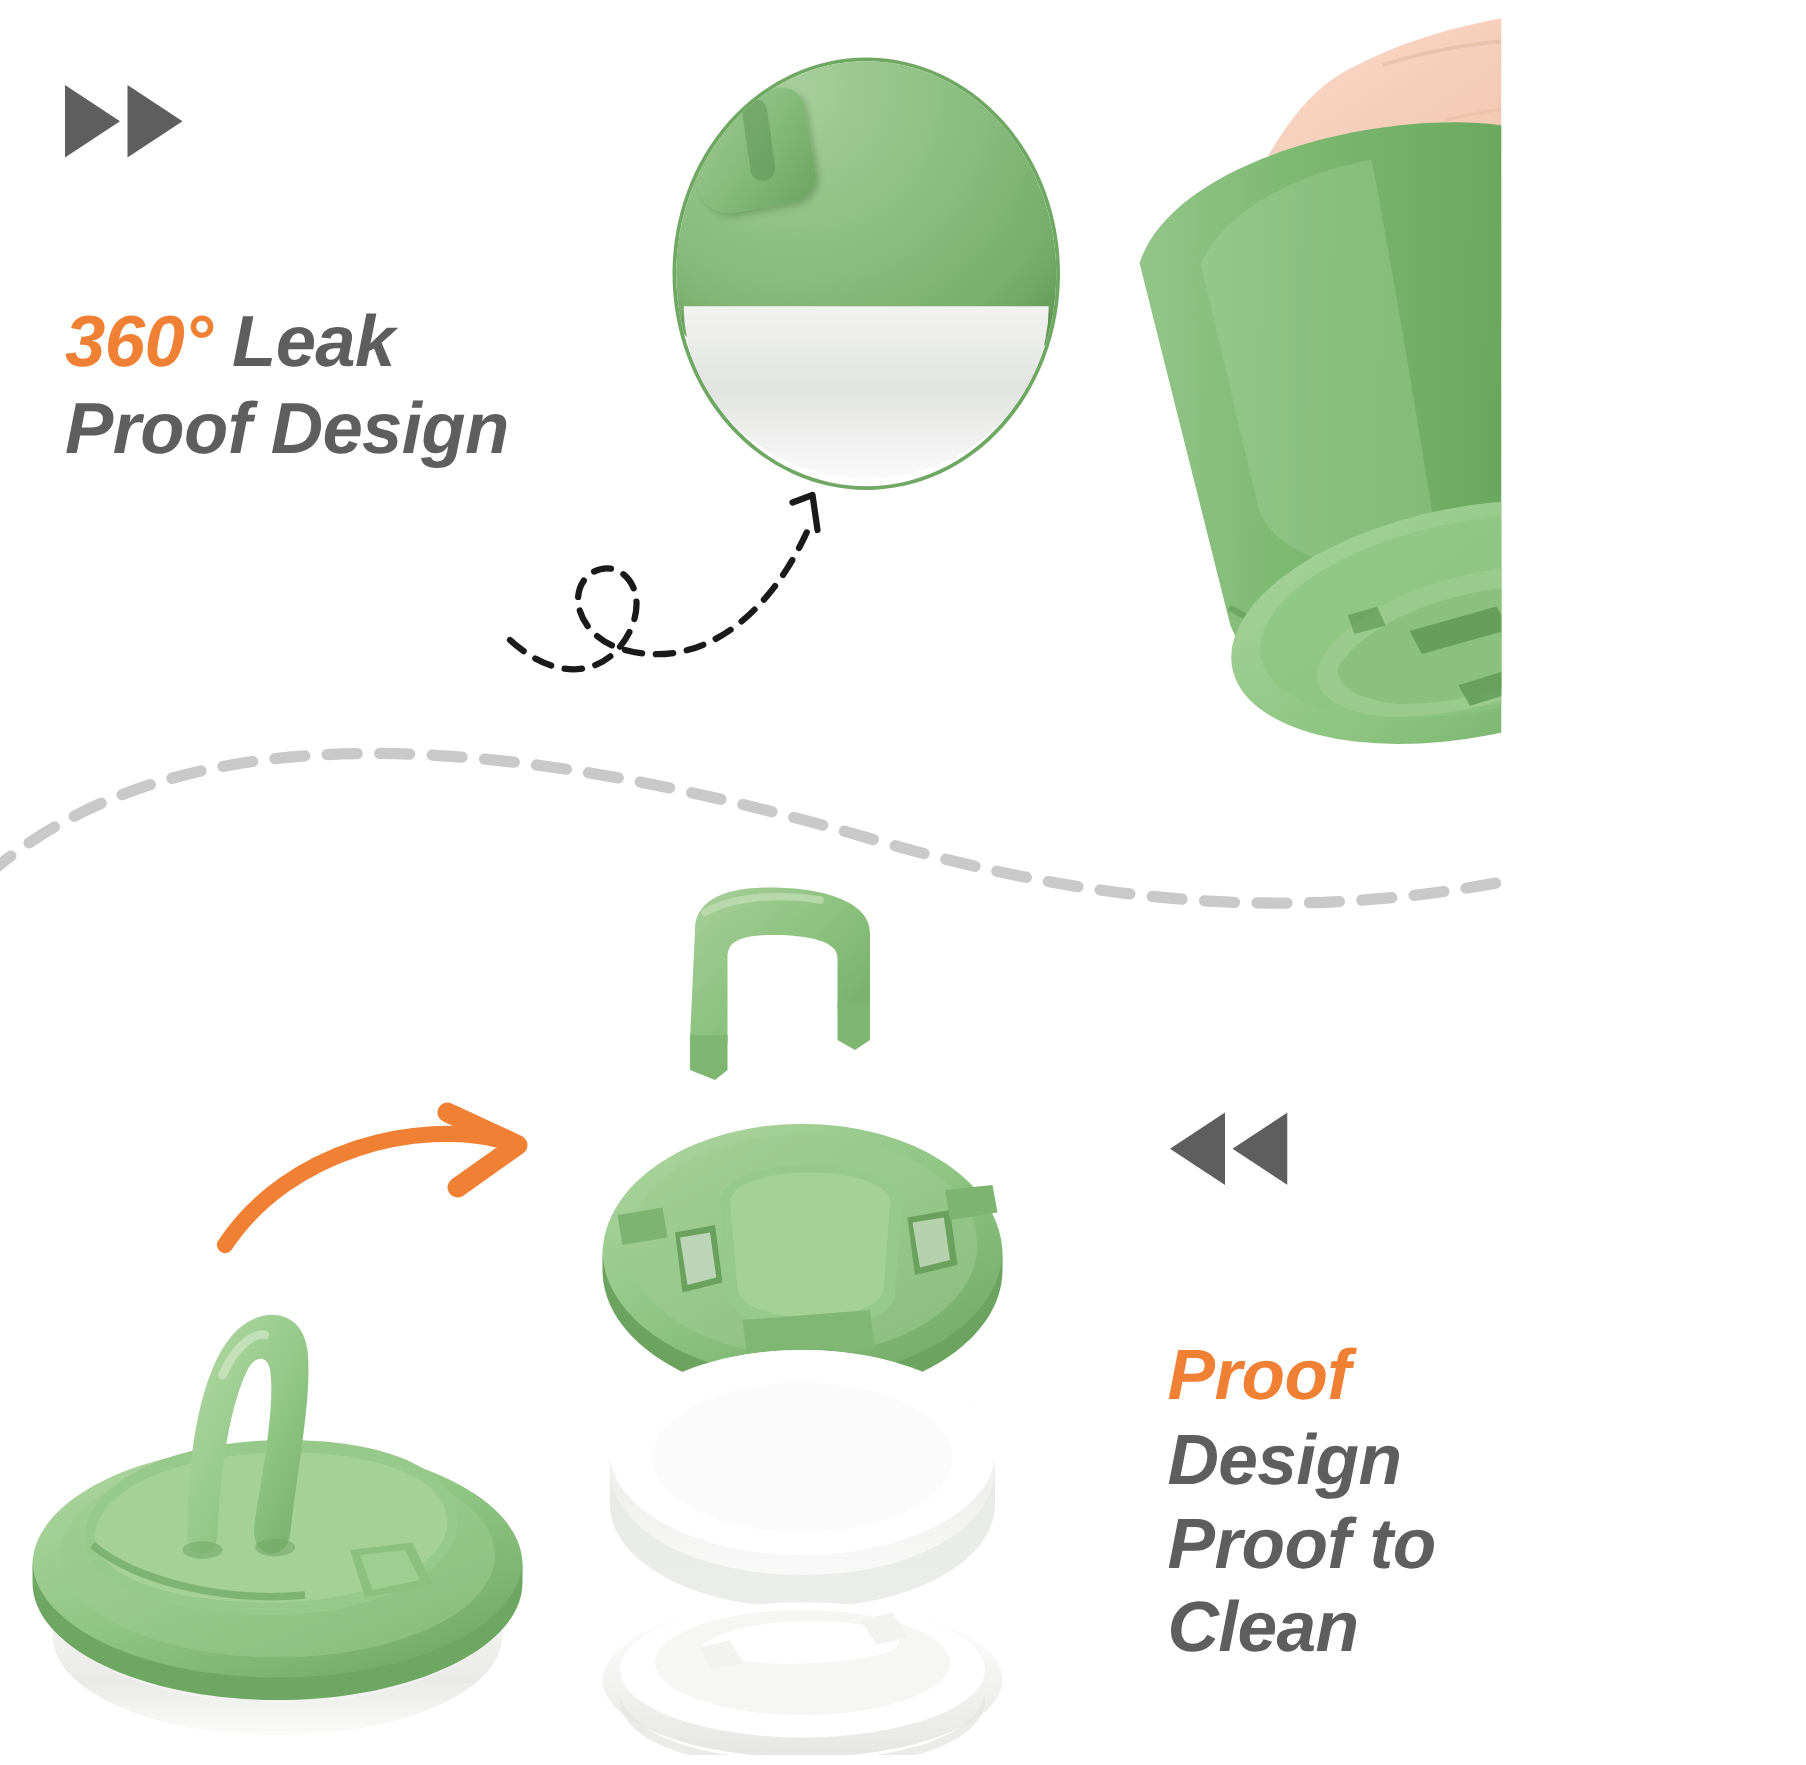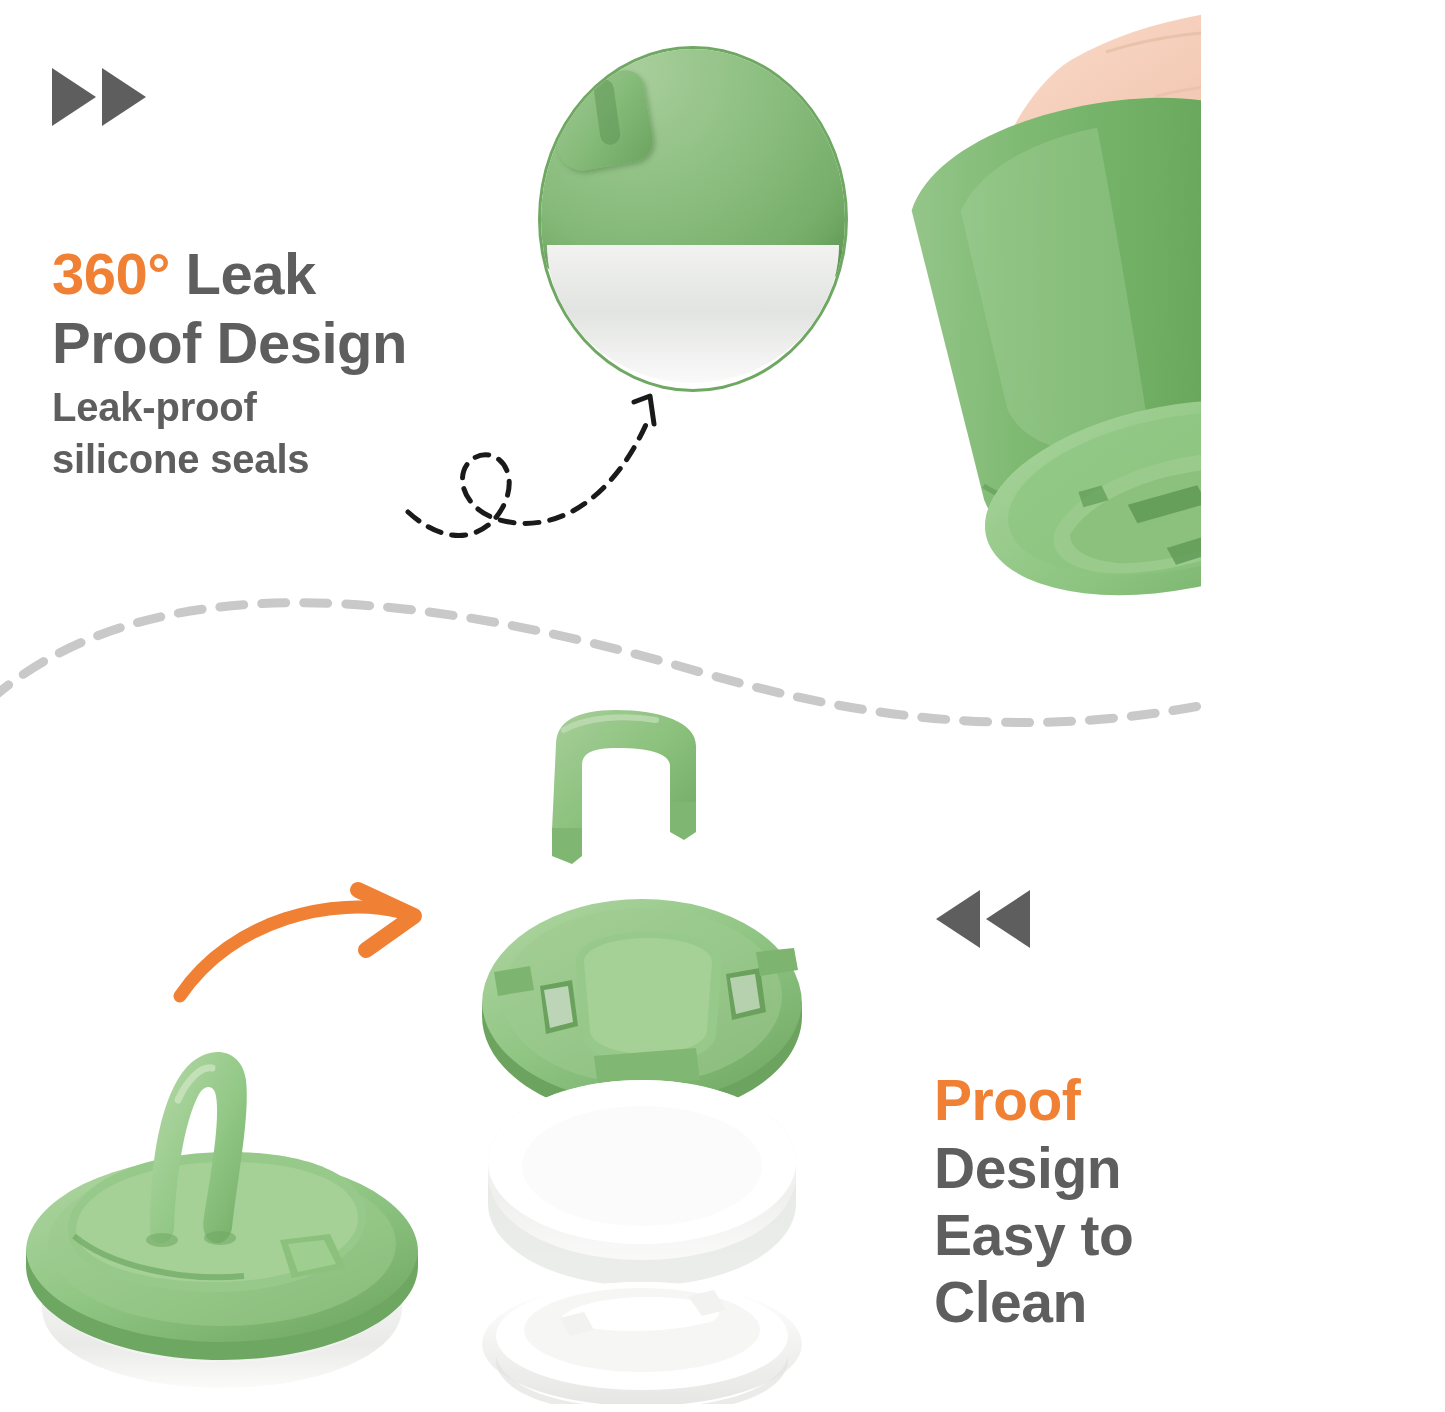--- a/index.html
+++ b/index.html
@@ -9,20 +9,21 @@
   }
   body {
     font-family: "Liberation Sans", sans-serif;
   }
   #page {
     position: relative;
     width: 1201px;
     height: 1412px;
     background: #ffffff;
     overflow: hidden;
+    font-style: italic;
   }
 
   
   .headline {
     position: absolute;
     font-weight: bold;
     color: #5E5E5E;
     letter-spacing: -0.5px;
     line-height: 1.18;
     white-space: pre-line;
@@ -132,22 +133,20 @@
   <svg id="icon-fast-forward" class="icon-ff" viewBox="0 0 96 62">
     <polygon points="0,2 44,31 0,60" fill="#5E5E5E"></polygon>
     <polygon points="50,2 94,31 50,60" fill="#5E5E5E"></polygon>
   </svg>
 
   <div id="headline-leakproof" class="headline">
     <span class="accent">360°</span><span> Leak
 Proof Design</span>
   </div>
 
-  <div id="subtext-leakproof" class="subtext">Leak-proof
-silicone seals</div>
 
   <div id="inset-lid-closeup" class="photo">
     <div class="inset-green"></div>
     <div class="inset-tab"></div>
     <div class="inset-notch"></div>
     <div class="inset-shadowline"></div>
     <div class="inset-white"></div>
   </div>
 
   <svg id="photo-hand-bottle" class="photo" viewBox="0 0 589 672">
@@ -366,17 +365,17 @@
     </g>
   </svg>
 
   <svg id="icon-rewind" class="icon-rw" viewBox="0 0 96 62">
     <polygon points="46,2 2,31 46,60" fill="#5E5E5E"></polygon>
     <polygon points="96,2 52,31 96,60" fill="#5E5E5E"></polygon>
   </svg>
 
   <div id="headline-unique" class="headline">
     <span class="accent">Proof</span><span> Design
-Easy to Clean</span>
+Proof to Clean</span>
   </div>
 
 
 </div>
 
 </body></html>

